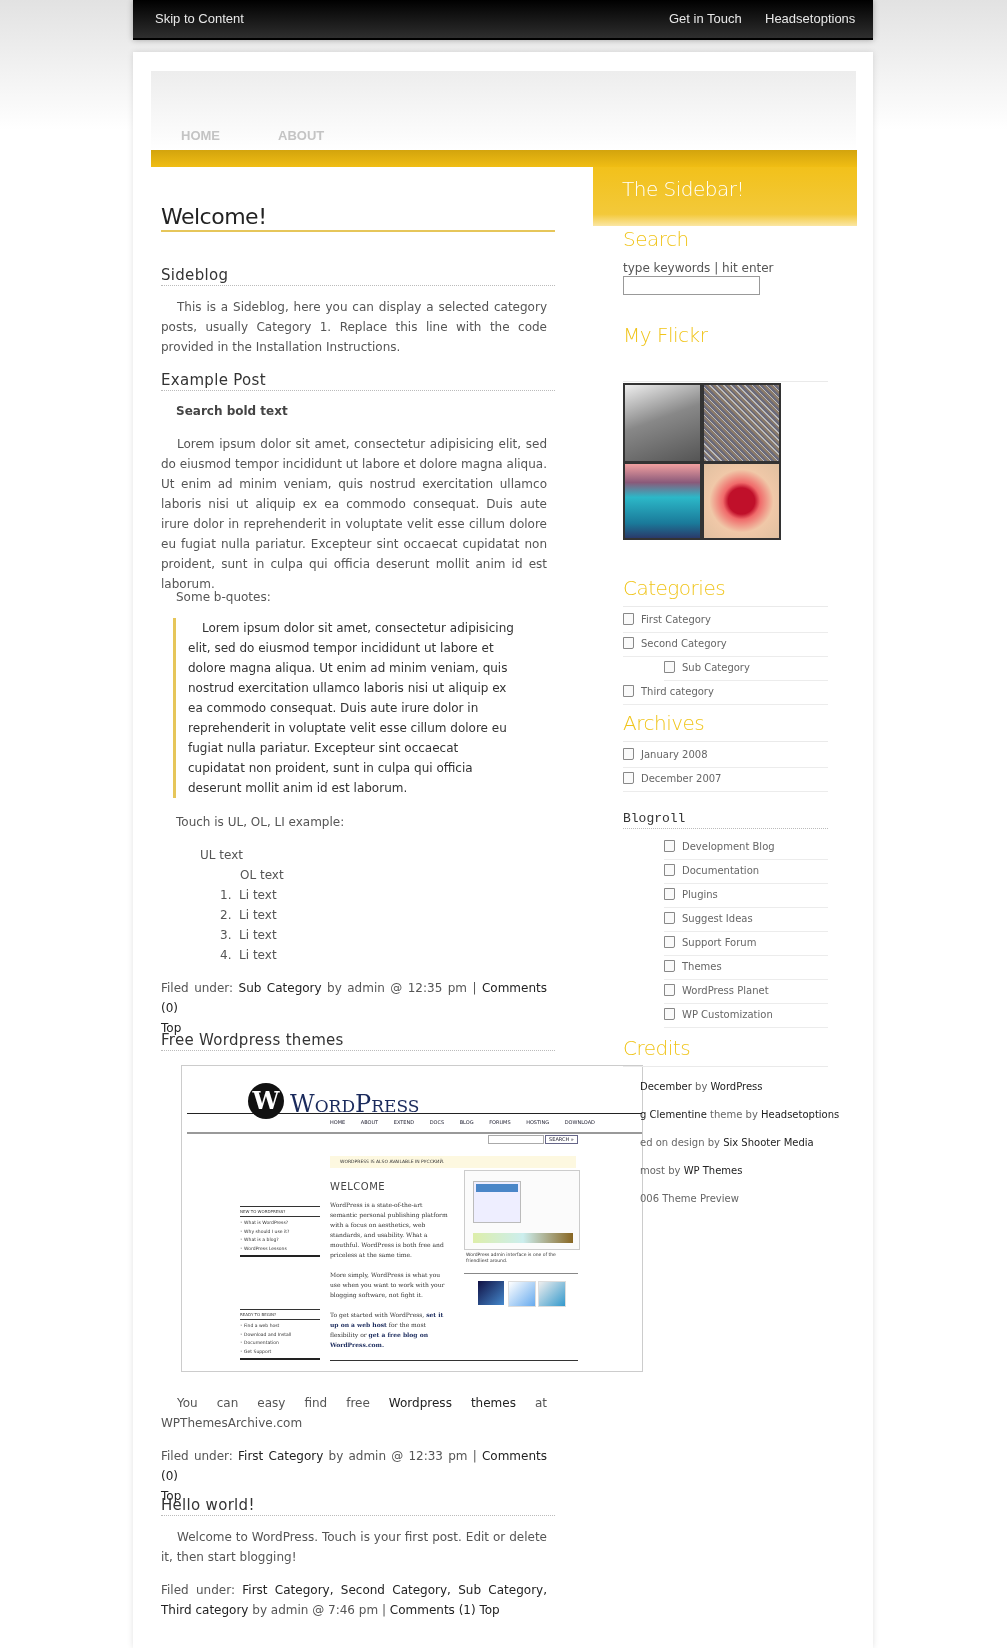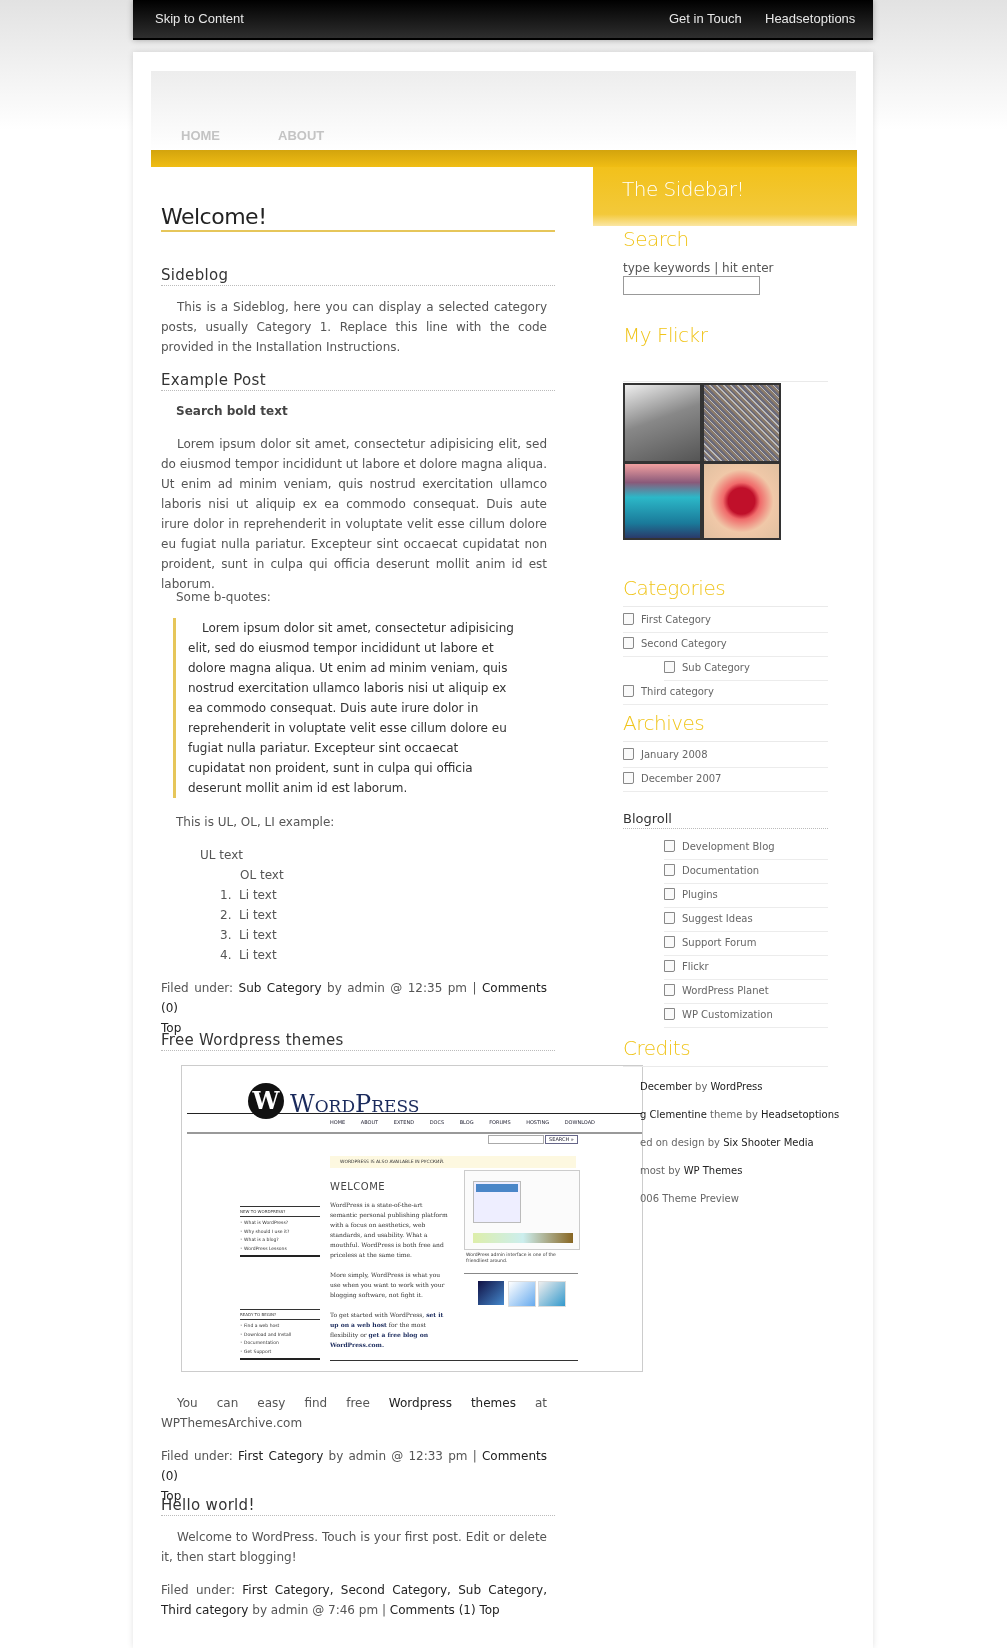--- a/index.html
+++ b/index.html
@@ -46,21 +46,21 @@
 <div class="abs" style="left:161px;top:204px;width:394px;border-bottom:2px solid #e6c65a;font-size:22px;color:#222;letter-spacing:-0.5px;line-height:26px;">Welcome!</div>
 
 <div class="h2" style="top:265px">Sideblog</div>
 <div class="p" style="top:297px;text-indent:16px">This is a Sideblog, here you can display a selected category posts, usually Category 1. Replace this line with the code provided in the Installation Instructions.</div>
 
 <div class="h2" style="top:370px">Example Post</div>
 <div class="p" style="top:401px;left:176px;font-weight:bold;color:#444;">Search bold text</div>
 <div class="p" style="top:434px;text-indent:16px">Lorem ipsum dolor sit amet, consectetur adipisicing elit, sed do eiusmod tempor incididunt ut labore et dolore magna aliqua. Ut enim ad minim veniam, quis nostrud exercitation ullamco laboris nisi ut aliquip ex ea commodo consequat. Duis aute irure dolor in reprehenderit in voluptate velit esse cillum dolore eu fugiat nulla pariatur. Excepteur sint occaecat cupidatat non proident, sunt in culpa qui officia deserunt mollit anim id est laborum.</div>
 <div class="p" style="top:587px;left:176px">Some b-quotes:</div>
 <div class="abs" style="left:173px;top:618px;width:330px;border-left:3px solid #e6c65a;padding-left:12px;font-size:12px;line-height:20px;color:#333;text-indent:14px;">Lorem ipsum dolor sit amet, consectetur adipisicing elit, sed do eiusmod tempor incididunt ut labore et dolore magna aliqua. Ut enim ad minim veniam, quis nostrud exercitation ullamco laboris nisi ut aliquip ex ea commodo consequat. Duis aute irure dolor in reprehenderit in voluptate velit esse cillum dolore eu fugiat nulla pariatur. Excepteur sint occaecat cupidatat non proident, sunt in culpa qui officia deserunt mollit anim id est laborum.</div>
-<div class="p" style="top:812px;left:176px">This is UL, OL, LI example:</div>
+<div class="p" style="top:812px;left:176px">Touch is UL, OL, LI example:</div>
 <div class="p" style="top:845px;left:200px">UL text</div>
 <div class="p" style="top:865px;left:240px">OL text</div>
 <div class="abs" style="left:220px;top:885px;font-size:12px;line-height:20px;color:#555;">
   <div>1.&nbsp; <span>Li text</span></div>
   <div>2.&nbsp; <span>Li text</span></div>
   <div>3.&nbsp; <span>Li text</span></div>
   <div>4.&nbsp; <span>Li text</span></div>
 </div>
 <div class="p" style="top:978px">
   <span>Filed under: </span><span class="dark">Sub Category</span><span> by admin @ 12:35 pm | </span><span class="dark">Comments (0)</span><br><span class="dark">Top</span>
@@ -126,27 +126,27 @@
 <div class="sitem" style="top:609px"><span class="ic"></span><span>First Category</span></div>
 <div class="sitem" style="top:633px"><span class="ic"></span><span>Second Category</span></div>
 <div class="sitem" style="top:657px;left:664px;width:164px"><span class="ic"></span><span>Sub Category</span></div>
 <div class="sitem" style="top:681px"><span class="ic"></span><span>Third category</span></div>
 
 <div class="yh" style="left:623px;top:711px">Archives</div>
 <div class="rule" style="left:623px;top:741px;width:205px;"></div>
 <div class="sitem" style="top:744px"><span class="ic"></span><span>January 2008</span></div>
 <div class="sitem" style="top:768px"><span class="ic"></span><span>December 2007</span></div>
 
-<div class="abs" style="left:623px;top:810px;width:205px;font-size:13px;color:#333;border-bottom:1px dotted #bbb;line-height:18px;">Blogroll</div>
+<div class="abs" style="left:623px;top:810px;width:205px;font-size:13px;color:#333;border-bottom:1px dotted #bbb;line-height:18px;font-family:Liberation Mono, monospace;">Blogroll</div>
 <div class="sitem" style="top:836px;left:664px;width:164px"><span class="ic"></span><span>Development Blog</span></div>
 <div class="sitem" style="top:860px;left:664px;width:164px"><span class="ic"></span><span>Documentation</span></div>
 <div class="sitem" style="top:884px;left:664px;width:164px"><span class="ic"></span><span>Plugins</span></div>
 <div class="sitem" style="top:908px;left:664px;width:164px"><span class="ic"></span><span>Suggest Ideas</span></div>
 <div class="sitem" style="top:932px;left:664px;width:164px"><span class="ic"></span><span>Support Forum</span></div>
-<div class="sitem" style="top:956px;left:664px;width:164px"><span class="ic"></span><span>Flickr</span></div>
+<div class="sitem" style="top:956px;left:664px;width:164px"><span class="ic"></span><span>Themes</span></div>
 <div class="sitem" style="top:980px;left:664px;width:164px"><span class="ic"></span><span>WordPress Planet</span></div>
 <div class="sitem" style="top:1004px;left:664px;width:164px"><span class="ic"></span><span>WP Customization</span></div>
 
 <div class="yh" style="left:623px;top:1036px">Credits</div>
 <div class="rule" style="left:623px;top:1066px;width:205px;"></div>
 <div class="cred" style="top:1081px;left:640px"><span style="color:#222">December</span><span> by </span><b>WordPress</b></div>
 <div class="cred" style="top:1109px;left:640px"><span style="color:#222">g Clementine</span><span> theme by </span><b>Headsetoptions</b></div>
 <div class="cred" style="top:1137px;left:640px"><span>ed on design by </span><span></span><b>Six Shooter Media</b></div>
 <div class="cred" style="top:1165px;left:640px"><span>most by </span><span></span><b>WP Themes</b></div>
 <div class="cred" style="top:1193px;left:640px"><span>006 Theme Preview</span></div>

